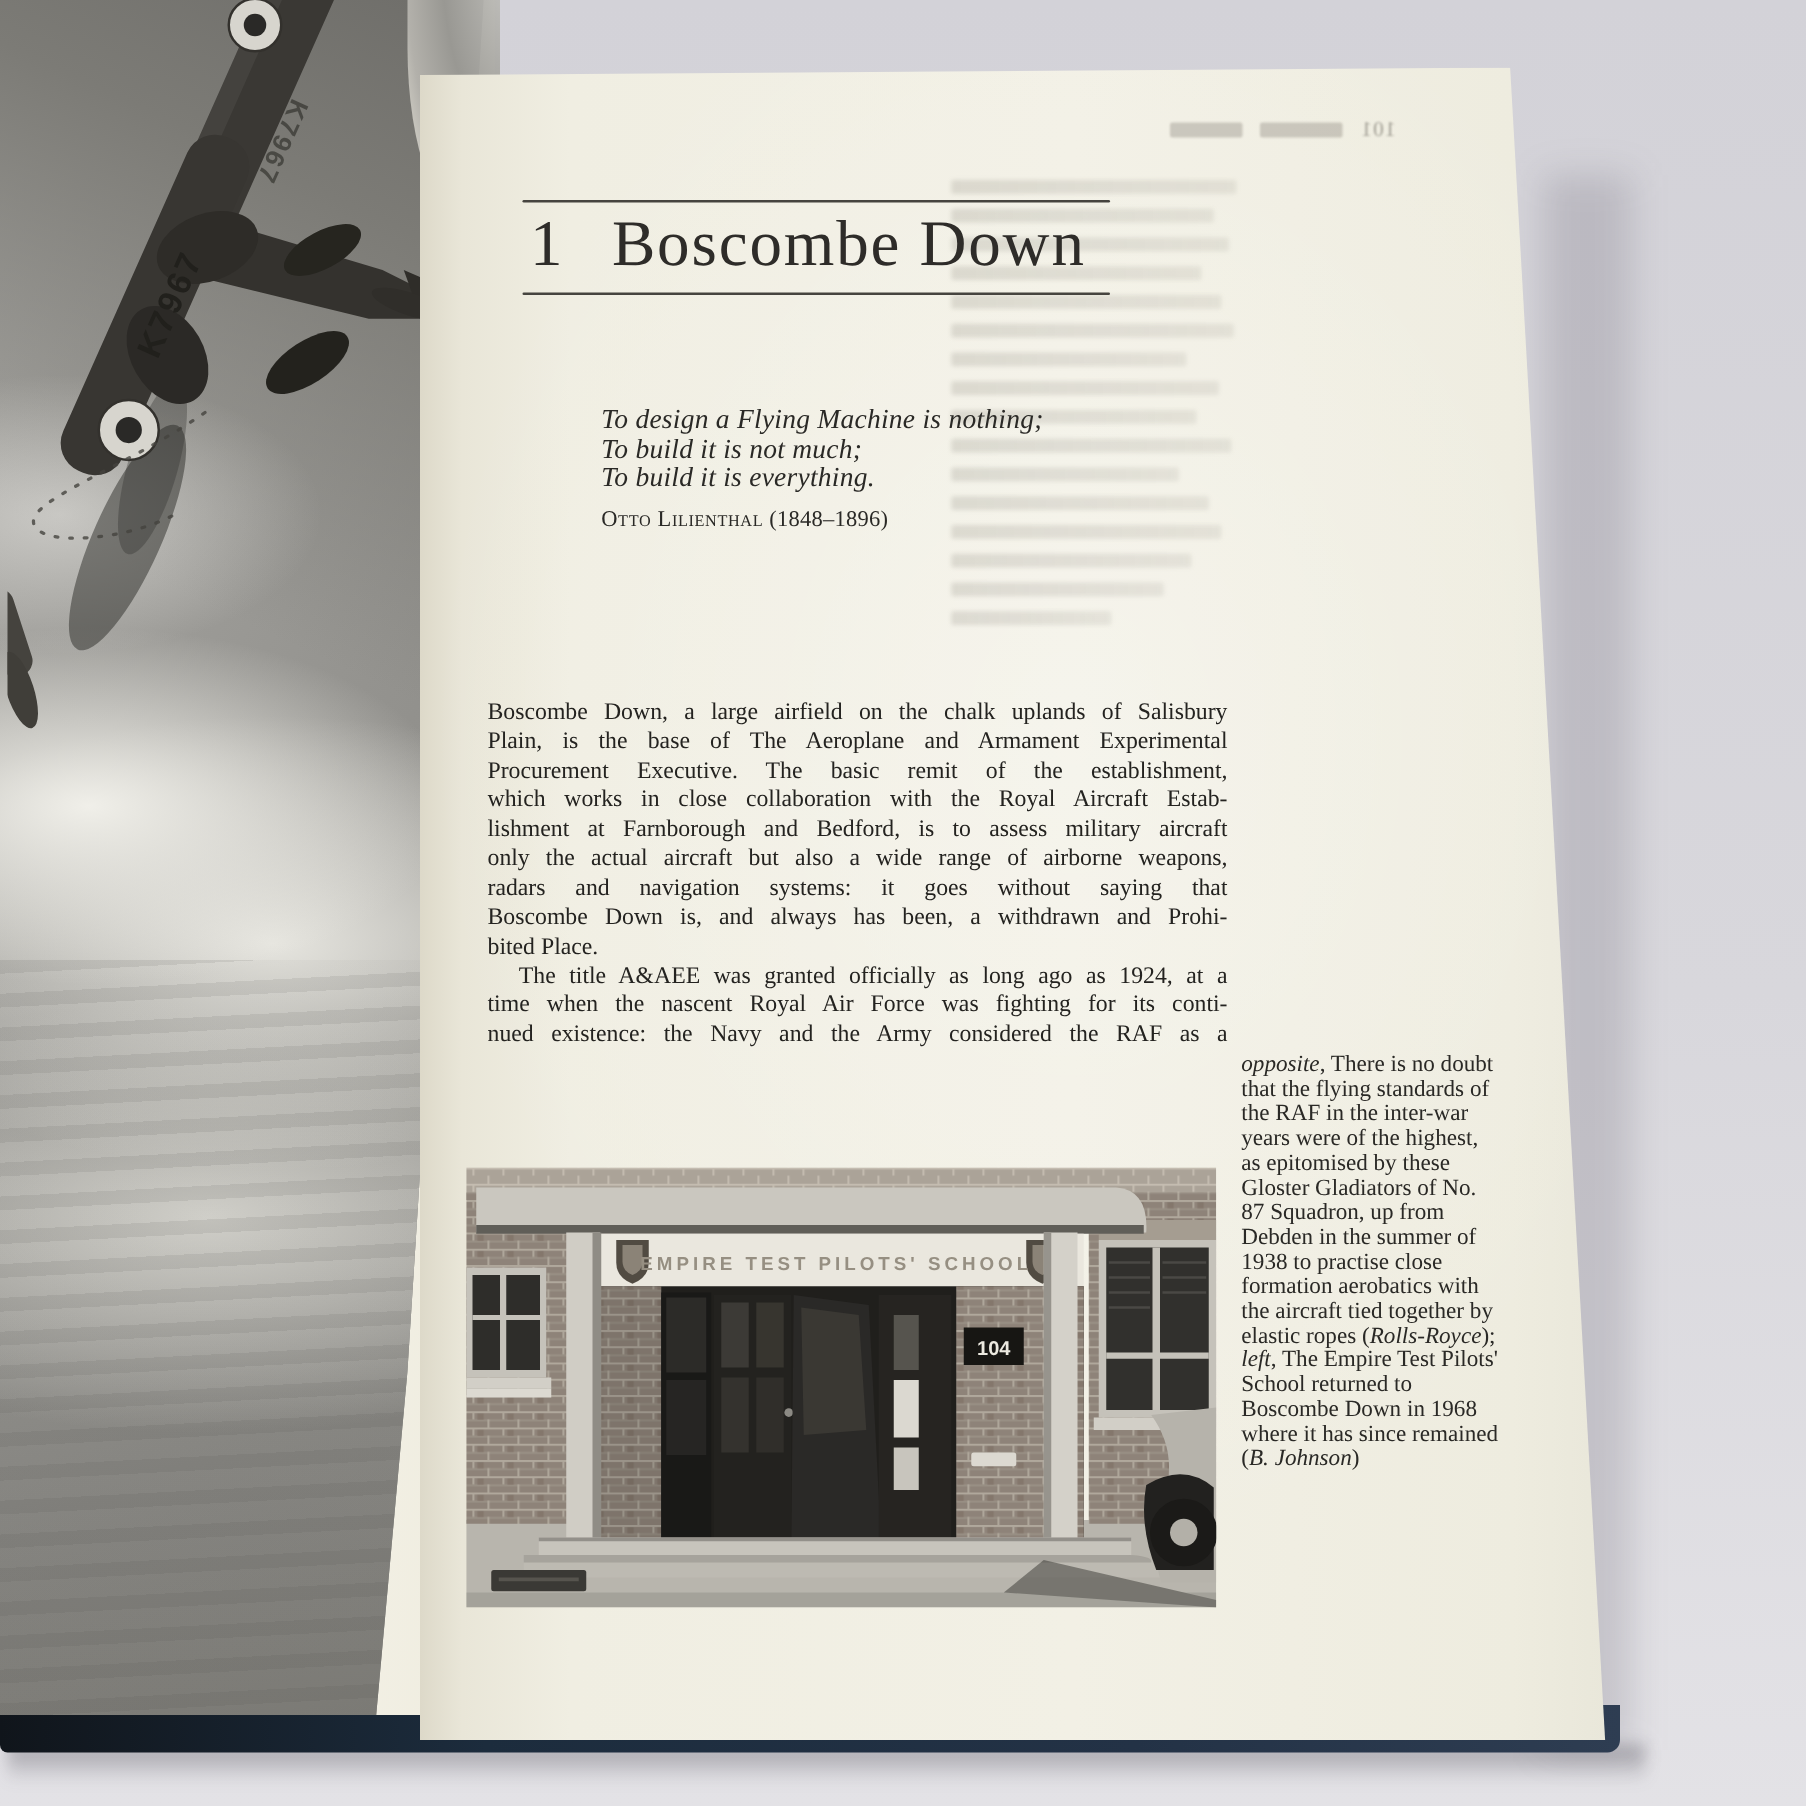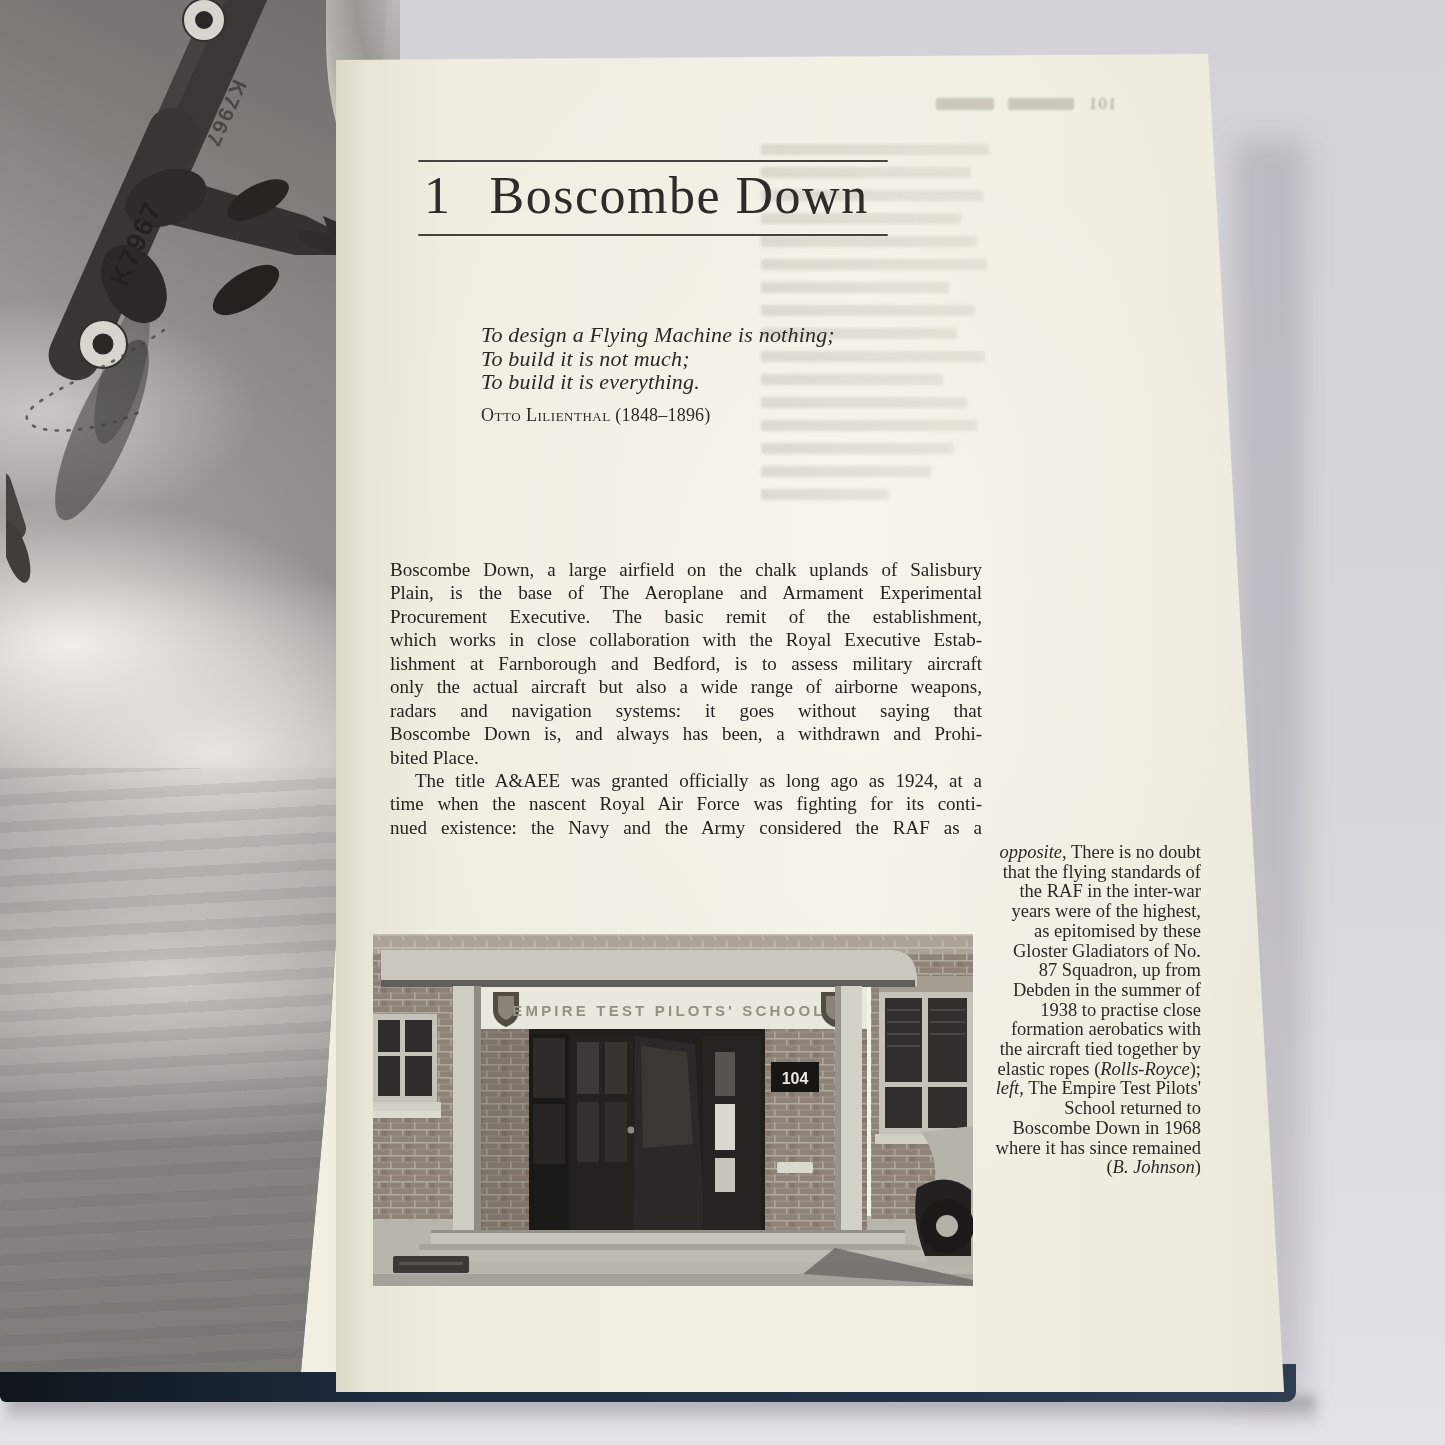--- a/index.html
+++ b/index.html
@@ -48,21 +48,21 @@
   .chapter-head{display:flex;align-items:baseline;font-size:52px;color:#2e2c29;
     letter-spacing:1.5px;line-height:1;}
   .chapter-head .num{margin-right:38px;}
   .epigraph{font-size:22px;font-style:italic;line-height:23.6px;color:#2a2926;letter-spacing:.2px;margin-top:47px;}
   .epi-attr{margin-top:10px;font-style:normal;font-size:18px;color:#2a2926;}
   .epi-attr .sc{font-variant:small-caps;letter-spacing:.5px;}
   .body-block{width:592px;font-size:19px;line-height:23.45px;color:#242320;}
   .body-line{text-align:justify;text-align-last:justify;height:23.45px;overflow:hidden;}
   .body-line.endp{text-align-last:left;}
   .body-line.ind{text-indent:25px;}
-  .caption{width:208px;font-size:18.5px;line-height:19.7px;color:#2a2926;text-align:right;}
+  .caption{width:208px;font-size:18.5px;line-height:19.7px;color:#2a2926;text-align:left;}
   .caption .it{font-style:italic;}
 
   
   .ghost-block{filter:blur(1.7px);}
   .ghost-line{height:11px;border-radius:2px;margin-top:12px;
     background:linear-gradient(90deg,rgba(104,99,88,.17),rgba(104,99,88,.11));}
   .ghost-header{filter:blur(1px);display:flex;align-items:center;gap:14px;}
   .ghost-word{height:12px;border-radius:2px;background:rgba(100,95,85,.28);}
   .ghost-num{transform:scaleX(-1);font-size:17px;color:rgba(95,91,82,.55);letter-spacing:1px;}
 </style>
@@ -172,21 +172,21 @@
         </div>
       <div class="epi-attr">
         <span class="sc">Otto Lilienthal</span><span> (1848–1896)</span>
       </div>
     </div>
 
     <div class="rp body-block" style="left:54px;top:476px;margin-top:28px;" id="body-text">
         <div class="body-line">Boscombe Down, a large airfield on the chalk uplands of Salisbury</div>
         <div class="body-line">Plain, is the base of The Aeroplane and Armament Experimental</div>
         <div class="body-line">Procurement Executive. The basic remit of the establishment,</div>
-        <div class="body-line">which works in close collaboration with the Royal Executive Estab-</div>
+        <div class="body-line">which works in close collaboration with the Royal Aircraft Estab-</div>
         <div class="body-line">lishment at Farnborough and Bedford, is to assess military aircraft</div>
         <div class="body-line">only the actual aircraft but also a wide range of airborne weapons,</div>
         <div class="body-line">radars and navigation systems: it goes without saying that</div>
         <div class="body-line">Boscombe Down is, and always has been, a withdrawn and Prohi-</div>
         <div class="body-line endp">bited Place.</div>
         <div class="body-line ind">The title A&amp;AEE was granted officially as long ago as 1924, at a</div>
         <div class="body-line">time when the nascent Royal Air Force was fighting for its conti-</div>
         <div class="body-line">nued existence: the Navy and the Army considered the RAF as a</div>
       </div>
 

